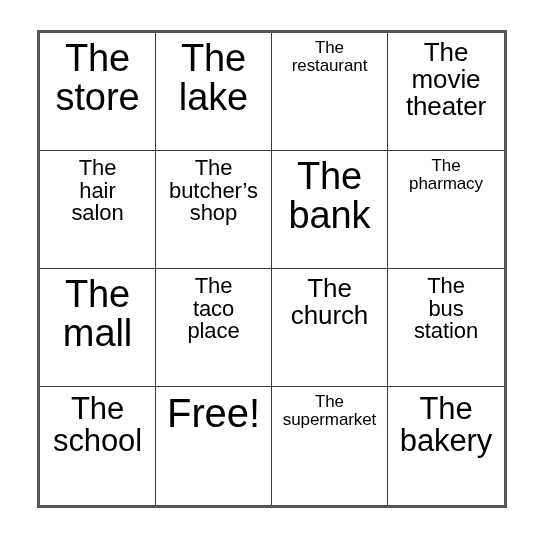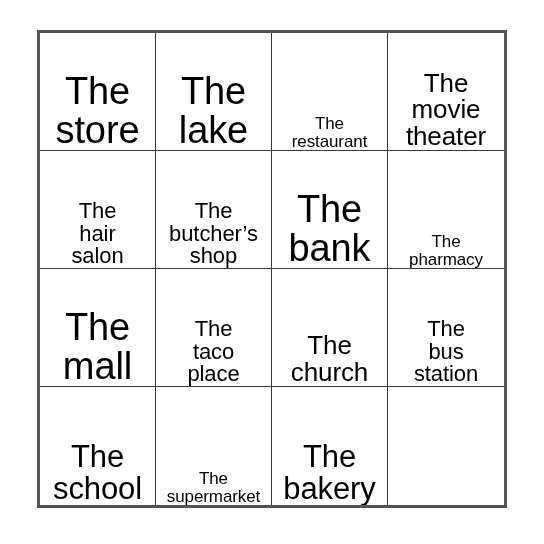--- a/index.html
+++ b/index.html
@@ -27,26 +27,26 @@
     display: grid;
     grid-template-columns: repeat(4, 1fr);
     grid-template-rows: repeat(4, 1fr);
   }
 
   .bingo-cell {
     box-sizing: border-box;
     border-right: 1px solid #3a3a3a;
     border-bottom: 1px solid #3a3a3a;
     display: flex;
-    align-items: flex-end;
+    align-items: flex-start;
     justify-content: center;
     text-align: center;
     overflow: hidden;
     background: #ffffff;
-    padding: 0 2px;
+    padding: 6px 2px;
   }
   
   .bingo-cell:nth-child(4n) { border-right: none; }
   .bingo-cell:nth-child(n+13) { border-bottom: none; }
 
   .cell-text {
     display: block;
     color: #000000;
     line-height: 1.03;
     letter-spacing: -0.1px;
@@ -121,20 +121,23 @@
     <span class="cell-text sz-xs">The
 bus
 station</span>
   </div>
 
   <div class="bingo-cell">
     <span class="cell-text sz-md">The
 school</span>
   </div>
   <div class="bingo-cell">
+    <span class="cell-text sz-xl">Free!</span>
+  </div>
+  <div class="bingo-cell">
     <span class="cell-text sz-xxs">The
 supermarket</span>
   </div>
   <div class="bingo-cell">
     <span class="cell-text sz-md">The
 bakery</span>
   </div>
 
 </div>
 

